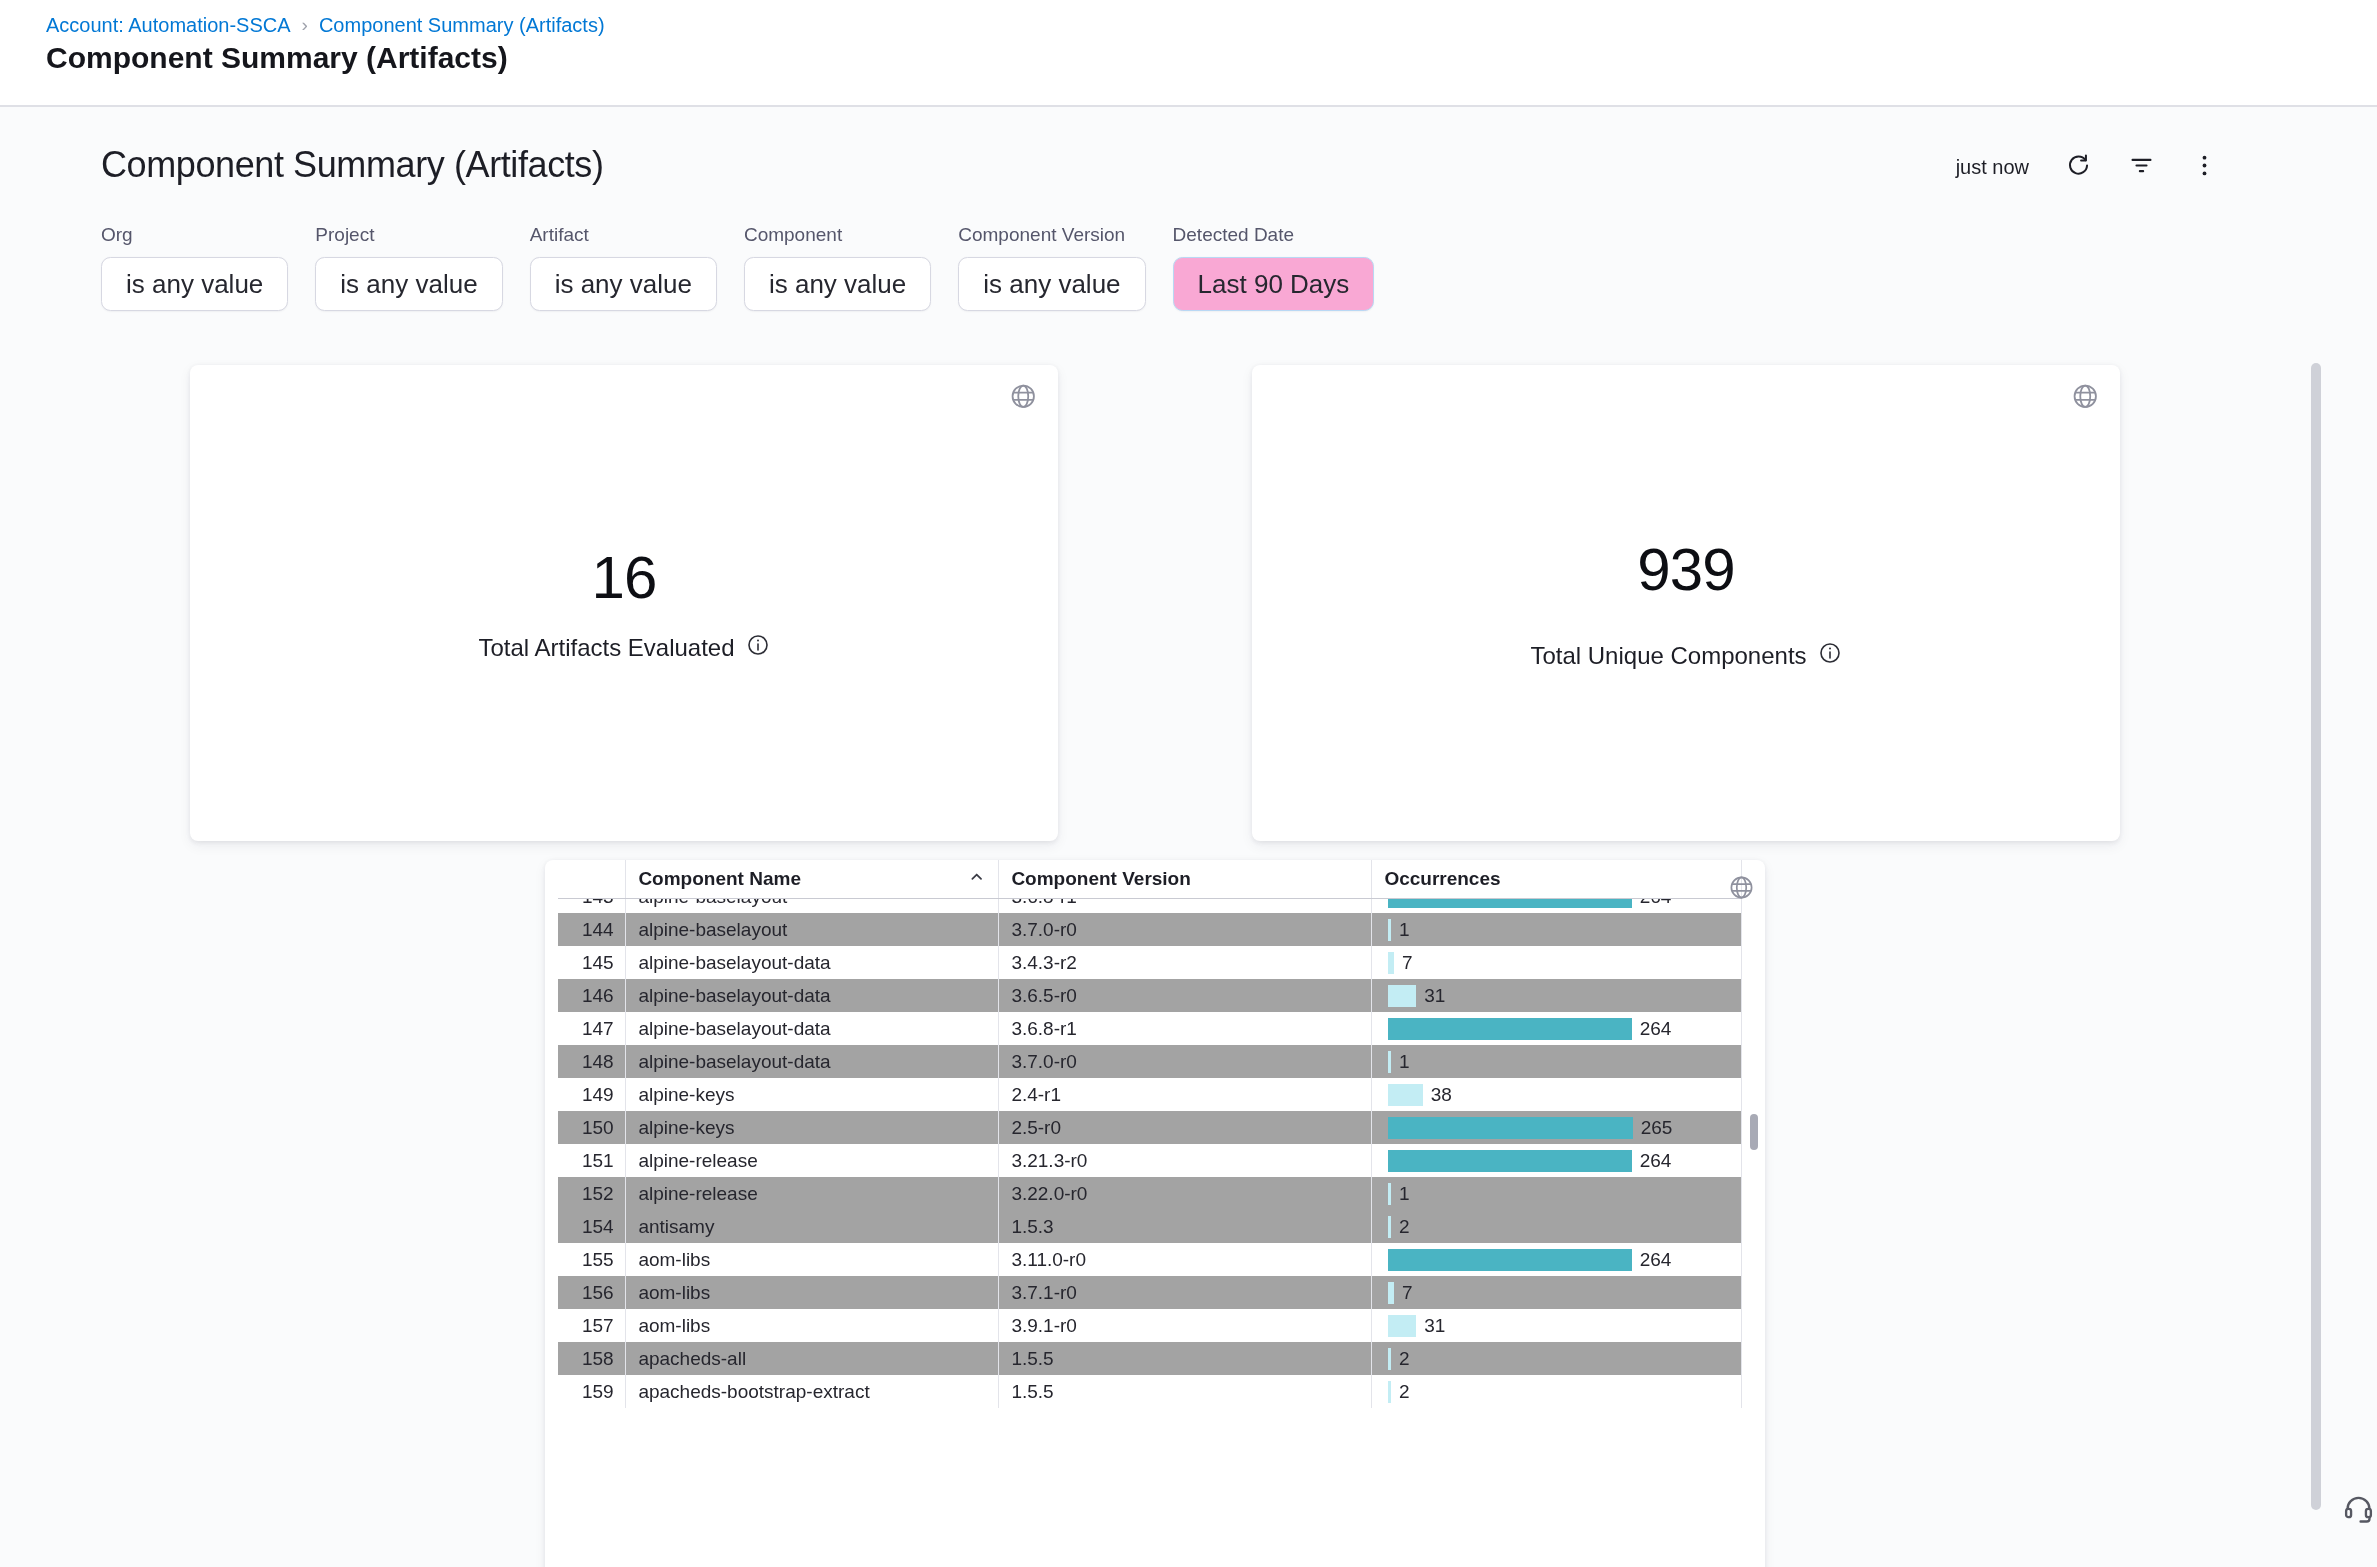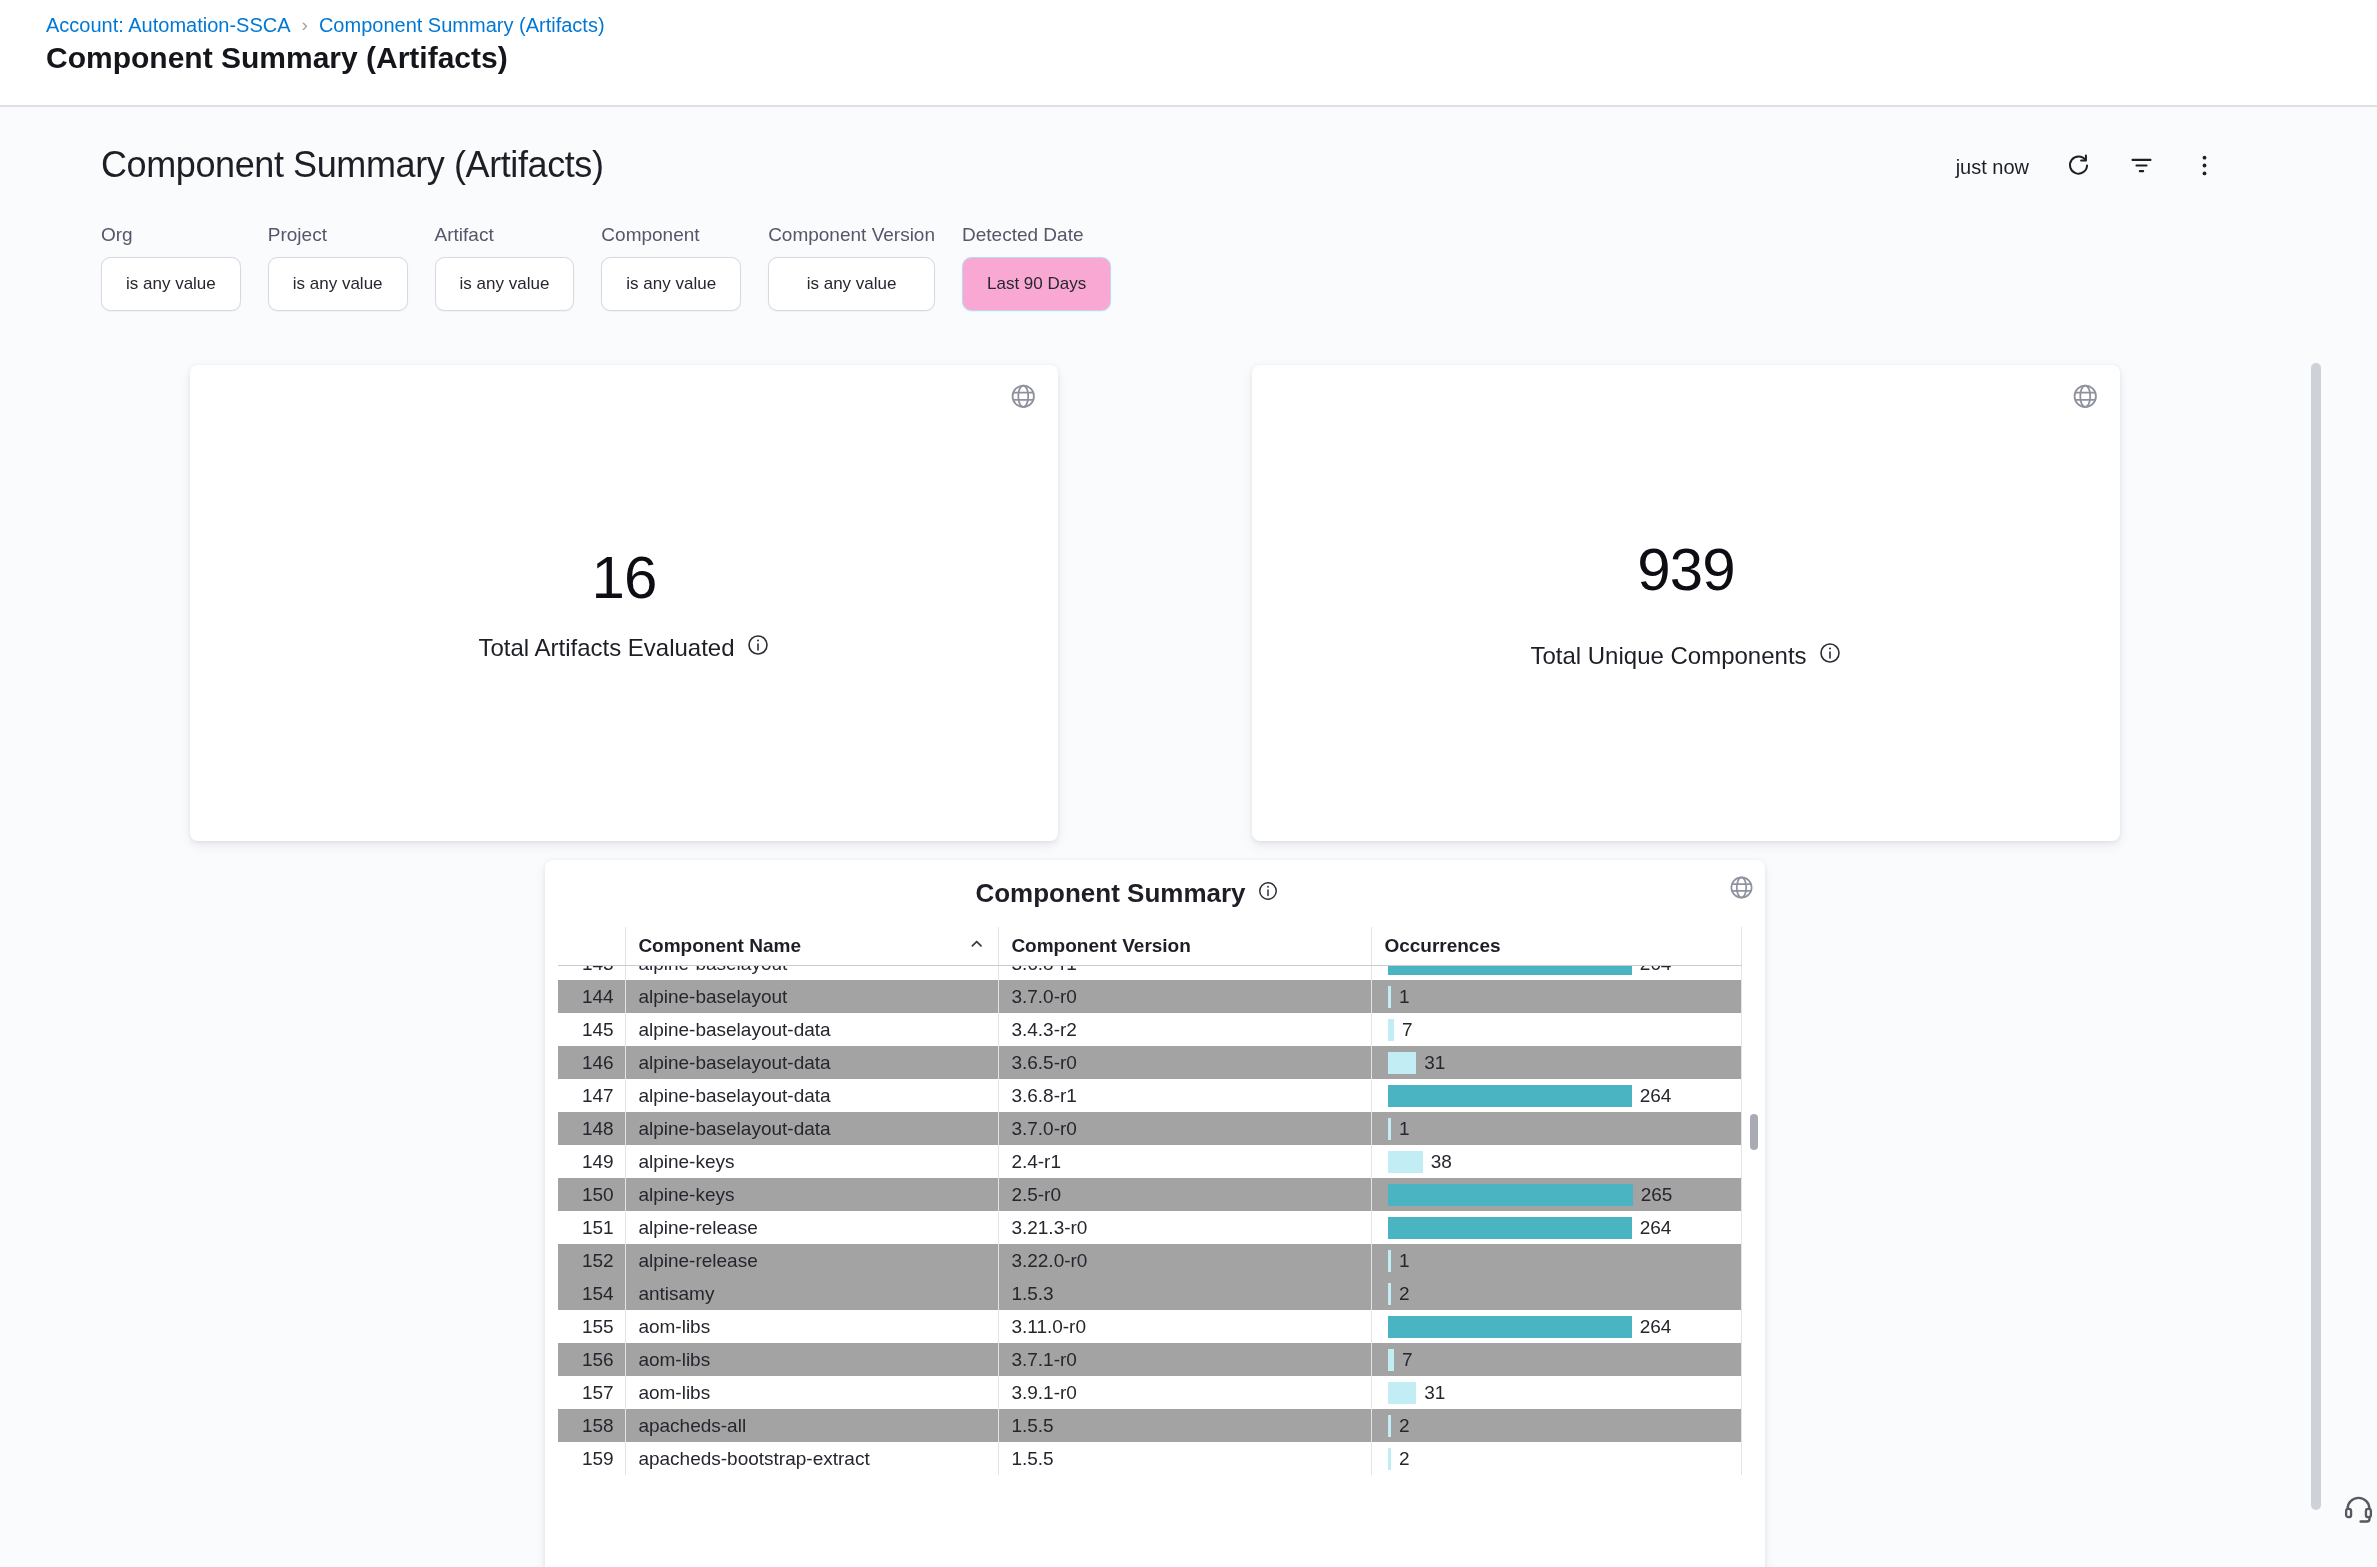--- a/index.html
+++ b/index.html
@@ -29,21 +29,21 @@
 
   .dash-controls{position:absolute;top:149px;right:159px;height:36px;display:flex;align-items:center;gap:36px;}
   .refresh-status{font-size:20px;color:#1d1e26;margin-left:24px;}
   .icon-btn{background:none;border:none;padding:0;display:flex;align-items:center;}
 
   
   .filter-bar{position:absolute;left:101px;top:224px;display:flex;gap:27px;}
   .filter-group{display:flex;flex-direction:column;}
   .filter-label{font-size:19px;color:#55566b;margin-bottom:11px;}
   .filter-btn{height:54px;padding:0 24px;border:0.8px solid #d7d8e2;border-radius:9.5px;background:#fff;
-    font-size:17px;color:#26272f;box-shadow:0 0.8px 1.6px rgba(30,30,50,.05);white-space:nowrap;}
+    font-size:26px;color:#26272f;box-shadow:0 0.8px 1.6px rgba(30,30,50,.05);white-space:nowrap;}
   .filter-btn.active{background:#f9a8d4;border-color:#b9d8f4;}
 
   
   .tile{position:absolute;top:365px;width:868px;height:476px;background:#fff;border-radius:8px;
     box-shadow:0 1.6px 4px rgba(40,41,61,.08),0 4.8px 12.7px rgba(40,41,61,.06);
     display:flex;flex-direction:column;align-items:center;justify-content:center;}
   .tile-artifacts{left:190px;}
   .tile-components{left:1252px;gap:16px;}
   .tile-globe{position:absolute;top:17.4px;right:20.6px;}
   .tile-value{font-size:60px;font-weight:500;color:#0d0e13;letter-spacing:-0.8px;}
@@ -187,30 +187,20 @@
       <svg width="24" height="24" viewBox="0 0 24 24" fill="none" stroke="#2c2d35" stroke-width="1.6">
           <circle cx="12" cy="12" r="9"></circle>
           <path d="M12 11v6" stroke-linecap="round"></path>
           <circle cx="12" cy="7.4" r="1" fill="#2c2d35" stroke="none"></circle>
         </svg>
     </span>
   </div>
 </div>
 
 <div class="table-card">
-  <div class="table-title-row">
-    <span>Component Summary</span>
-    <span>
-      <svg width="22" height="22" viewBox="0 0 24 24" fill="none" stroke="#2c2d35" stroke-width="1.6">
-          <circle cx="12" cy="12" r="9"></circle>
-          <path d="M12 11v6" stroke-linecap="round"></path>
-          <circle cx="12" cy="7.4" r="1" fill="#2c2d35" stroke="none"></circle>
-        </svg>
-    </span>
-  </div>
   <span class="table-globe">
     <svg width="27" height="27" viewBox="0 0 24 24" fill="none" stroke="#8f919e" stroke-width="1.5">
         <circle cx="12" cy="12" r="9"></circle>
         <ellipse cx="12" cy="12" rx="4.2" ry="9"></ellipse>
         <path d="M3.6 9h16.8M3.6 15h16.8"></path>
       </svg>
   </span>
 
   <div class="tgrid table-head">
     <div class="th-num"></div>

